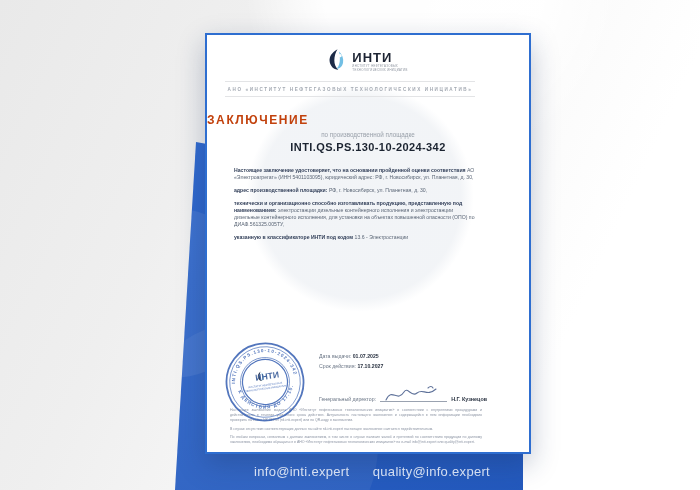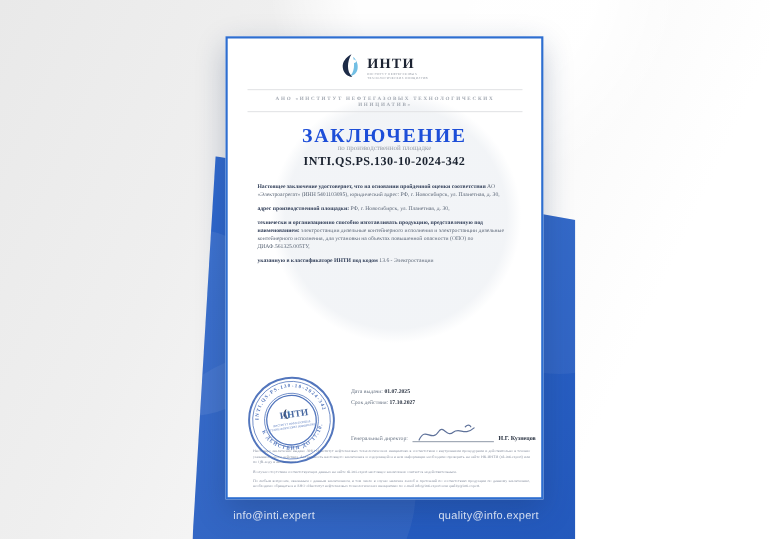--- a/index.html
+++ b/index.html
@@ -15,65 +15,64 @@
     position:absolute;left:0;top:0;width:700px;height:490px;
     clip-path:polygon(196px 142px,523px 200px,523px 490px,175px 490px);
     background:linear-gradient(155deg,#3e78dc 0%,#2b63c8 45%,#2257ba 100%);
   }
   .deco{position:absolute;border-radius:50%;}
   .deco.c1{width:170px;height:170px;left:88px;top:208px;background:rgba(255,255,255,.08);}
   .deco.c2{width:250px;height:250px;left:128px;top:320px;background:rgba(255,255,255,.06);}
   .deco.c3{width:200px;height:200px;left:408px;top:140px;background:rgba(255,255,255,.05);}
   
   .page{
-    position:absolute;left:205px;top:33px;width:289px;height:421px;box-sizing:border-box;
+    position:absolute;left:205px;top:33px;width:326px;height:421px;box-sizing:border-box;
     background:#ffffff;border:2px solid #2e6ed0;
     box-shadow:0 10px 26px rgba(25,45,90,.28);
-    font-family:Liberation Serif, serif;
   }
   .watermark{
     position:absolute;left:38px;top:48px;width:230px;height:230px;border-radius:50%;
     background:radial-gradient(circle,rgba(175,188,205,.16) 0 62%,rgba(175,188,205,0) 70%);
     pointer-events:none;
   }
   
   .logo-row{position:absolute;left:0;top:13px;width:100%;display:flex;justify-content:center;align-items:center;gap:5px;}
   .logo-text{display:flex;flex-direction:column;line-height:1;}
   .brand{font-size:13px;font-weight:bold;color:#1d2433;letter-spacing:1px;}
   .tagline{font-size:2.8px;color:#8a919c;letter-spacing:.35px;text-transform:uppercase;margin-top:1.5px;line-height:1.25;}
   
   .org-banner{
     position:absolute;left:18px;top:46px;width:250px;
     border-top:1px solid #e3e4e6;border-bottom:1px solid #e3e4e6;
     padding:4.5px 0;text-align:center;
     font-size:4.6px;letter-spacing:1.6px;color:#a3a9b2;font-weight:bold;
   }
   
-  .title{position:absolute;left:0;top:78px;width:100%;text-align:center;font-size:18px;font-weight:800;letter-spacing:1.6px;color:#1d4ed8;}
+  .title{position:absolute;left:0;top:78px;width:100%;font-size:12px;font-weight:800;letter-spacing:1.6px;color:#c2410c;}
   .subtitle{position:absolute;left:0;top:96px;width:100%;text-align:center;font-size:6.3px;color:#99a0aa;}
   .cert-number{position:absolute;left:0;top:106px;width:100%;text-align:center;font-size:11px;font-weight:bold;letter-spacing:.4px;color:#1b2330;}
   
   .body-text{position:absolute;left:27px;top:132px;width:241px;font-size:5.15px;line-height:1.32;color:#5b6676;text-align:left;}
   .body-text p{margin:0 0 6.5px 0;}
   .lead{font-weight:bold;color:#33405a;}
   
   .dates{position:absolute;left:112px;top:319px;font-size:5.2px;color:#6b7686;line-height:1.0;}
   .dates .row{margin-bottom:5px;}
   .dates b{color:#2a3342;}
   .sig-row{position:absolute;left:112px;top:352px;width:168px;display:flex;align-items:flex-end;font-size:5.2px;color:#6b7686;}
   .sig-line{position:relative;flex:1;border-bottom:.7px solid #9aa2b0;height:14px;margin:0 4px;}
   .sig-line svg{position:absolute;left:2px;bottom:-4px;}
   .sig-name{font-weight:bold;color:#2a3342;font-size:5.4px;white-space:nowrap;}
   
   .fineprint{position:absolute;left:23px;top:373px;width:252px;font-size:3.55px;line-height:1.45;color:#8d95a4;text-align:justify;}
   .fineprint p{margin:0 0 3.2px 0;}
   
   .stamp{position:absolute;left:17px;top:306px;width:82px;height:82px;opacity:.88;transform:rotate(-8deg);}
   
-  .email{position:absolute;top:464px;font-size:10px;letter-spacing:.3px;color:rgba(255,255,255,.8);}
+  .email{position:absolute;top:464px;font-size:13px;letter-spacing:.3px;color:rgba(255,255,255,.8);margin-left:42px;}
   .email.left{left:212px;}
   .email.right{right:210px;}
 </style>
 </head>
 <body>
 
 <div class="canvas">
 
   <div class="blue-shape">
     <div class="deco c1"></div>

